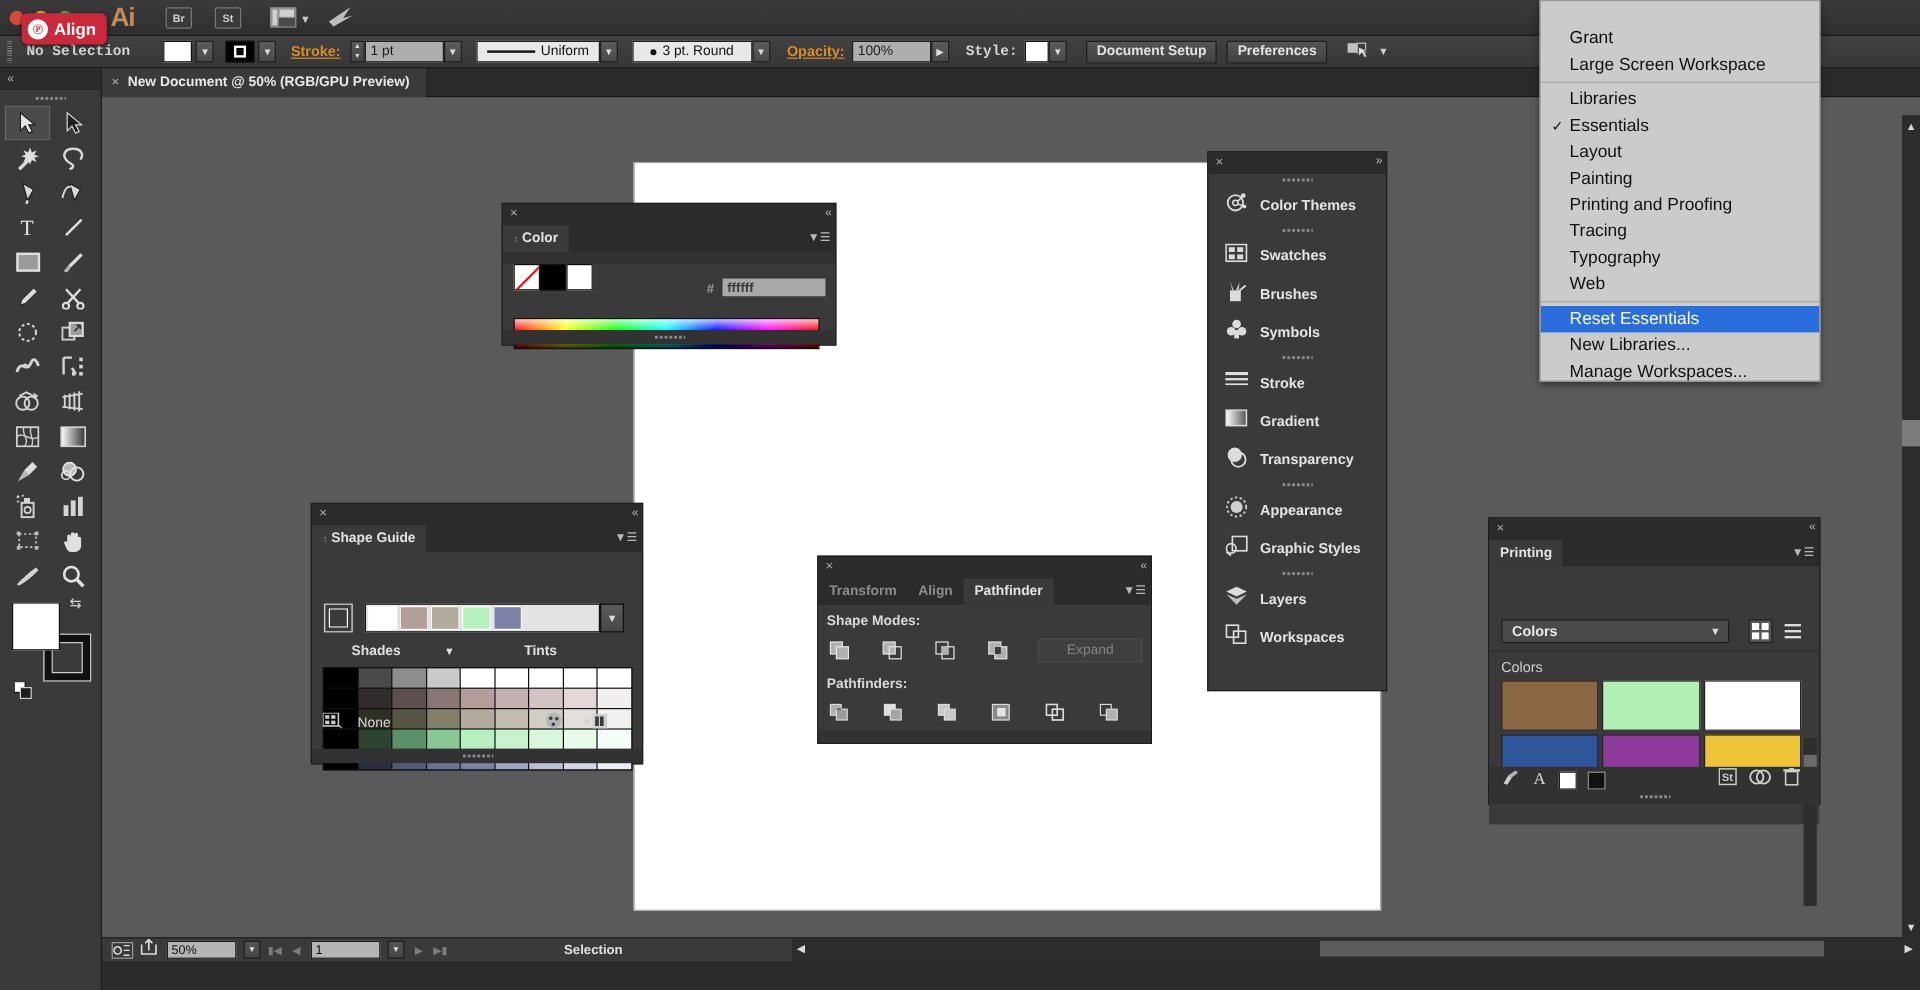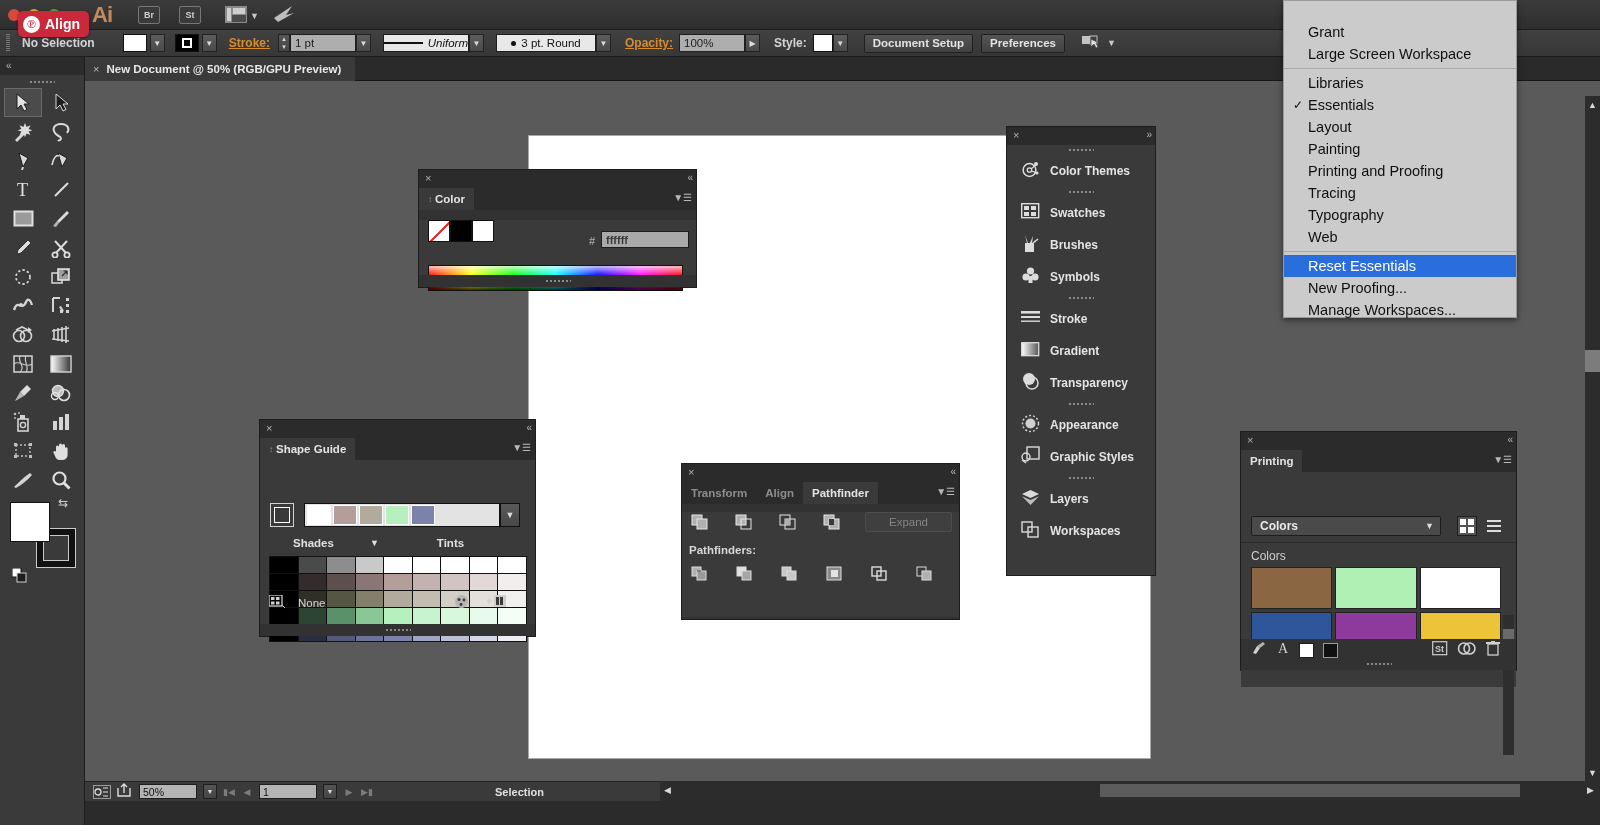--- a/index.html
+++ b/index.html
@@ -50,21 +50,21 @@
               box-shadow:0 1px 3px rgba(0,0,0,.45); z-index:60;}
   #pin-save .circ { width:17px; height:17px; border-radius:50%; background:#fff; color:#c9293a;
                     font-size:12px; font-weight:bold; display:flex; align-items:center; justify-content:center;
                     font-family:"Liberation Serif", serif;}
   #pin-save .lbl { color:#fff; font-size:14px; font-weight:bold;}
 
   
   #controlbar { left:0; top:30px; width:1600px; height:27px;
                 background:linear-gradient(#414141,#373737); border-bottom:1px solid #1c1c1c;
                 display:flex; align-items:center; }
-  .cb-label { color:#d4d4d4; font-size:12px; font-weight:bold;}
+  .cb-label { color:#d4d4d4; font-size:12px; font-weight:bold;font-family:Liberation Mono, monospace;}
   .cb-link { color:#d98c2b; font-size:12px; font-weight:bold; text-decoration:underline;}
   .swatch-btn { width:24px; height:18px; border:1px solid #111; background:#fff;}
   .mini-caret { width:15px; height:18px; background:linear-gradient(#5c5c5c,#4a4a4a); border:1px solid #222;
                 display:flex; align-items:center; justify-content:center; color:#dcdcdc; font-size:8px;}
   .cb-field { height:18px; background:#aeaeae; border:1px solid #1e1e1e; color:#1d1d1d;
               font-size:11.5px; display:flex; align-items:center; padding:0 4px; }
   .stepper { width:12px; height:18px; background:linear-gradient(#565656,#454545); border:1px solid #222;
              display:flex; flex-direction:column; align-items:center; justify-content:space-around;
              color:#dcdcdc; font-size:6px; line-height:6px;}
   .cb-white-field { height:18px; background:#e8e8e8; border:1px solid #1e1e1e; color:#111;
@@ -103,21 +103,21 @@
   #statusbar { left:85px; top:781px; width:1515px; height:20px; background:#3a3a3a;
                display:flex; align-items:center; gap:6px; padding-left:8px; border-top:1px solid #222;}
   .sb-icon { width:18px; height:14px; border:1px solid #9b9b9b; color:#dcdcdc; font-size:8px;
              display:flex; align-items:center; justify-content:center;}
   .sb-field { height:15px; background:#b4b4b4; border:1px solid #1e1e1e; color:#111; font-size:10.5px;
               display:flex; align-items:center; padding:0 3px;}
   .sb-caret { width:14px; height:15px; background:linear-gradient(#555,#444); border:1px solid #1e1e1e;
               display:flex; align-items:center; justify-content:center; color:#dcdcdc; font-size:7px;}
   .sb-nav { color:#bdbdbd; font-size:9px; width:12px; text-align:center;}
   .sb-nav.dim { color:#7c7c7c;}
-  #sb-status { color:#e0e0e0; font-size:11px; font-weight:bold; margin-left:116px;}
+  #sb-status { color:#e0e0e0; font-size:11px; font-weight:bold; margin-left:91px;}
   #sb-hscroll { position:absolute; left:660px; top:781px; width:940px; height:20px; background:#2c2c2c;}
   #sb-hthumb { position:absolute; left:1100px; top:784px; width:420px; height:13px; background:#5c5c5c;}
 
   
   #color-panel { left:418px; top:169px; width:279px; height:119px; }
   #color-swatches { display:flex; gap:0; margin:10px 0 0 9px;}
   .cs { width:22px; height:22px; border:1px solid #111;}
   #cs-none { background:#fff; position:relative; overflow:hidden;}
   #cs-none::after { content:''; position:absolute; left:-4px; top:9px; width:32px; height:2px;
                     background:#e02020; transform:rotate(-45deg);}
@@ -251,21 +251,21 @@
   <span class="cb-link">Stroke:</span>
   <div style="width:8px;"></div>
   <div class="stepper">
       <span>▲</span>
       <span>▼</span>
     </div>
   <div class="cb-field" style="width:66px;">1 pt</div>
   <div class="mini-caret">▼</div>
 
   <div style="width:12px;"></div>
-  <div class="cb-white-field" style="width:86px;font-style:italic;">
+  <div class="cb-white-field" style="width:103px;">
     <span style="width:40px;height:2px;background:#111;"></span>
     <span>Uniform</span>
   </div>
   <div class="mini-caret">▼</div>
 
   <div style="width:12px;"></div>
   <div class="cb-white-field" style="width:100px;">
     <span style="width:5px;height:5px;border-radius:50%;background:#111;"></span>
     <span>3 pt. Round</span>
   </div>
@@ -677,20 +677,21 @@
     <span class="panel-close">×</span>
     <span class="panel-collapse">«</span>
   </div>
   <div class="panel-tabs">
     <div class="ptab">Transform</div>
     <div class="ptab">Align</div>
     <div class="ptab active">Pathfinder</div>
     <div class="panel-menu">▼☰</div>
   </div>
   <div class="panel-body" style="height:105px;position:relative;padding-left:7px;">
+    <div class="pf-head" style="padding-top:8px;">Shape Modes:</div>
     <div class="pf-row" style="margin-top:8px;gap:22px;">
       <div class="pf-btn">
         <svg width="18" height="16" viewBox="0 0 18 16">
             <rect x="1" y="1" width="10" height="10" fill="#b0b0b0" stroke="#e6e6e6"></rect>
             <rect x="6" y="5" width="10" height="10" fill="#b0b0b0" stroke="#e6e6e6"></rect>
           </svg>
       </div>
       <div class="pf-btn">
         <svg width="18" height="16" viewBox="0 0 18 16">
             <rect x="1" y="1" width="10" height="10" fill="#b0b0b0" stroke="#e6e6e6"></rect>
@@ -1015,21 +1016,21 @@
       <span>Typography</span>
     </div>
     <div class="ws-item">
       <span>Web</span>
     </div>
     <div class="ws-sep"></div>
     <div class="ws-item sel">
       <span>Reset Essentials</span>
     </div>
     <div class="ws-item">
-      <span>New Proofing...</span>
+      <span>New Libraries...</span>
     </div>
     <div class="ws-item">
       <span>Manage Workspaces...</span>
     </div>
   </div>
 
 <div class="abs" id="vscroll"></div>
 <div class="abs" id="vthumb"></div>
 <div class="abs scroll-arrow" style="top:98px;">▲</div>
 <div class="abs scroll-arrow" style="top:766px;">▼</div>

